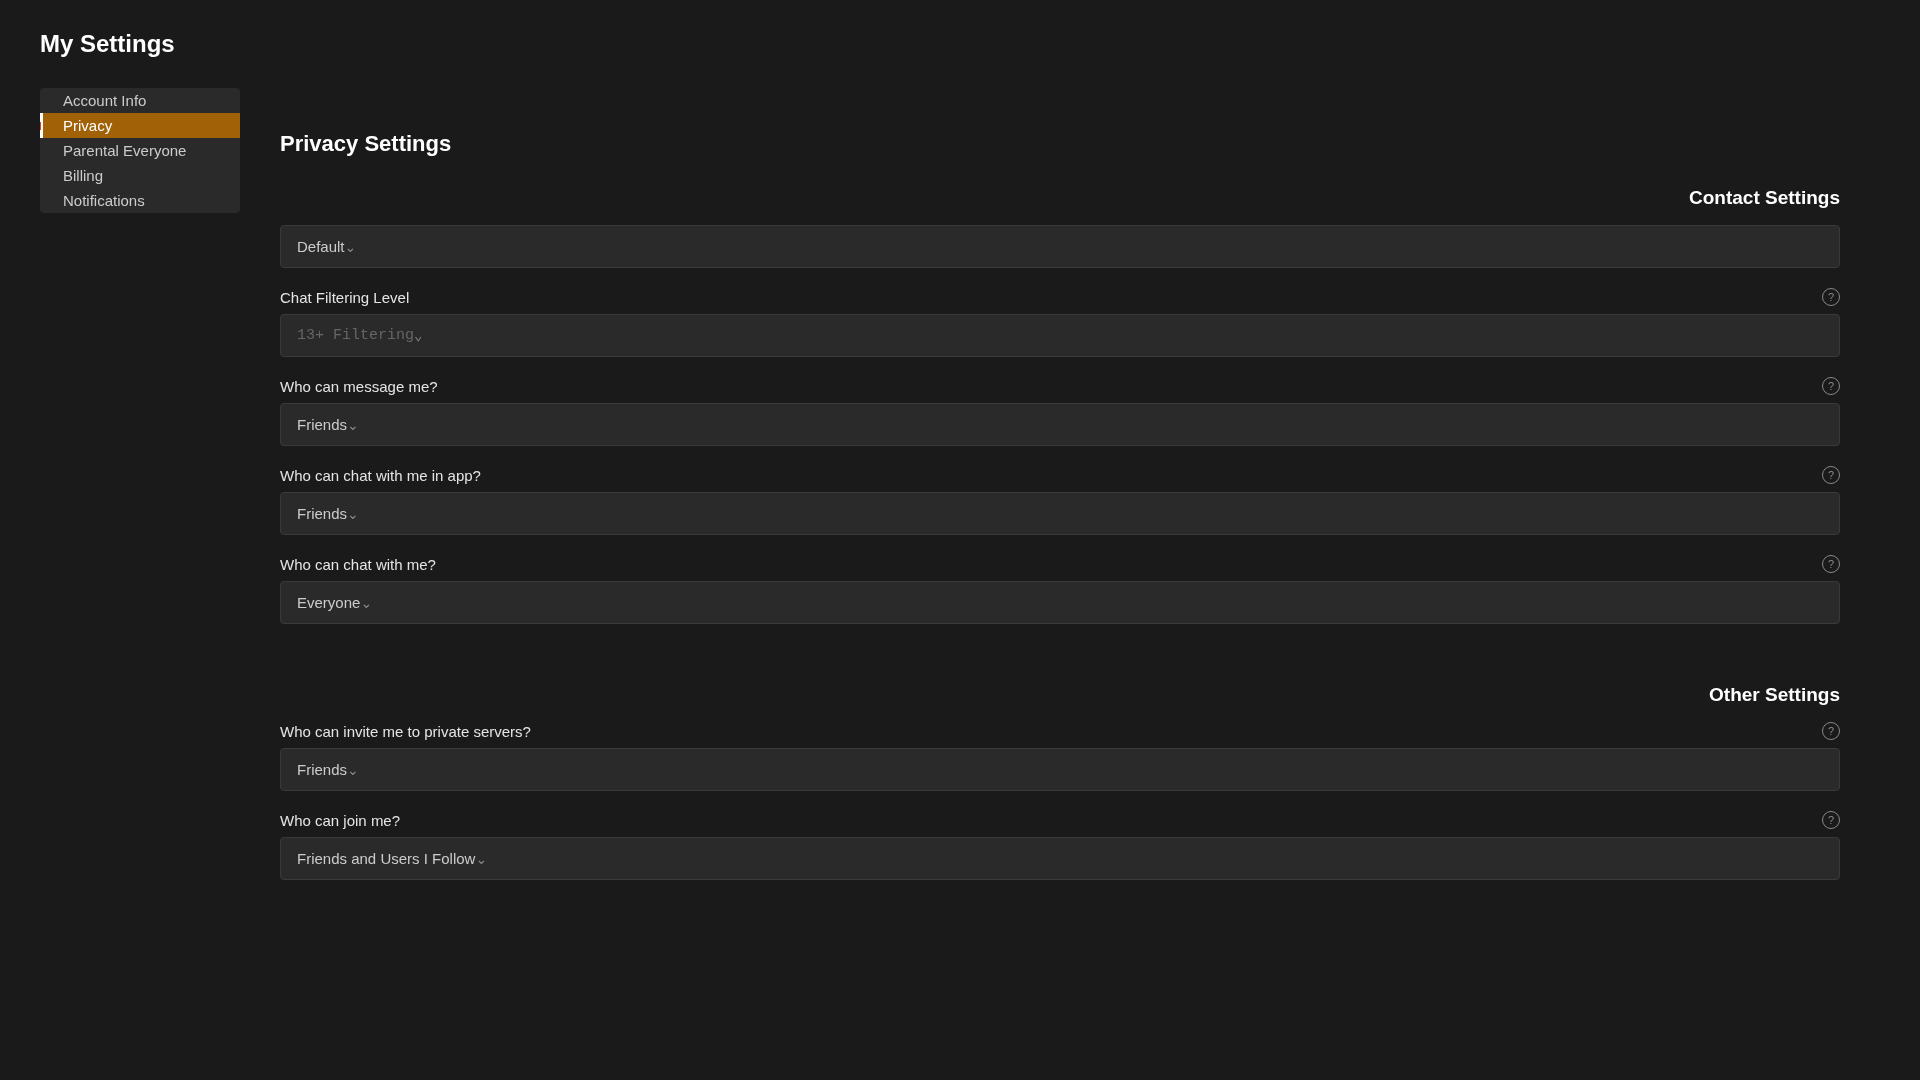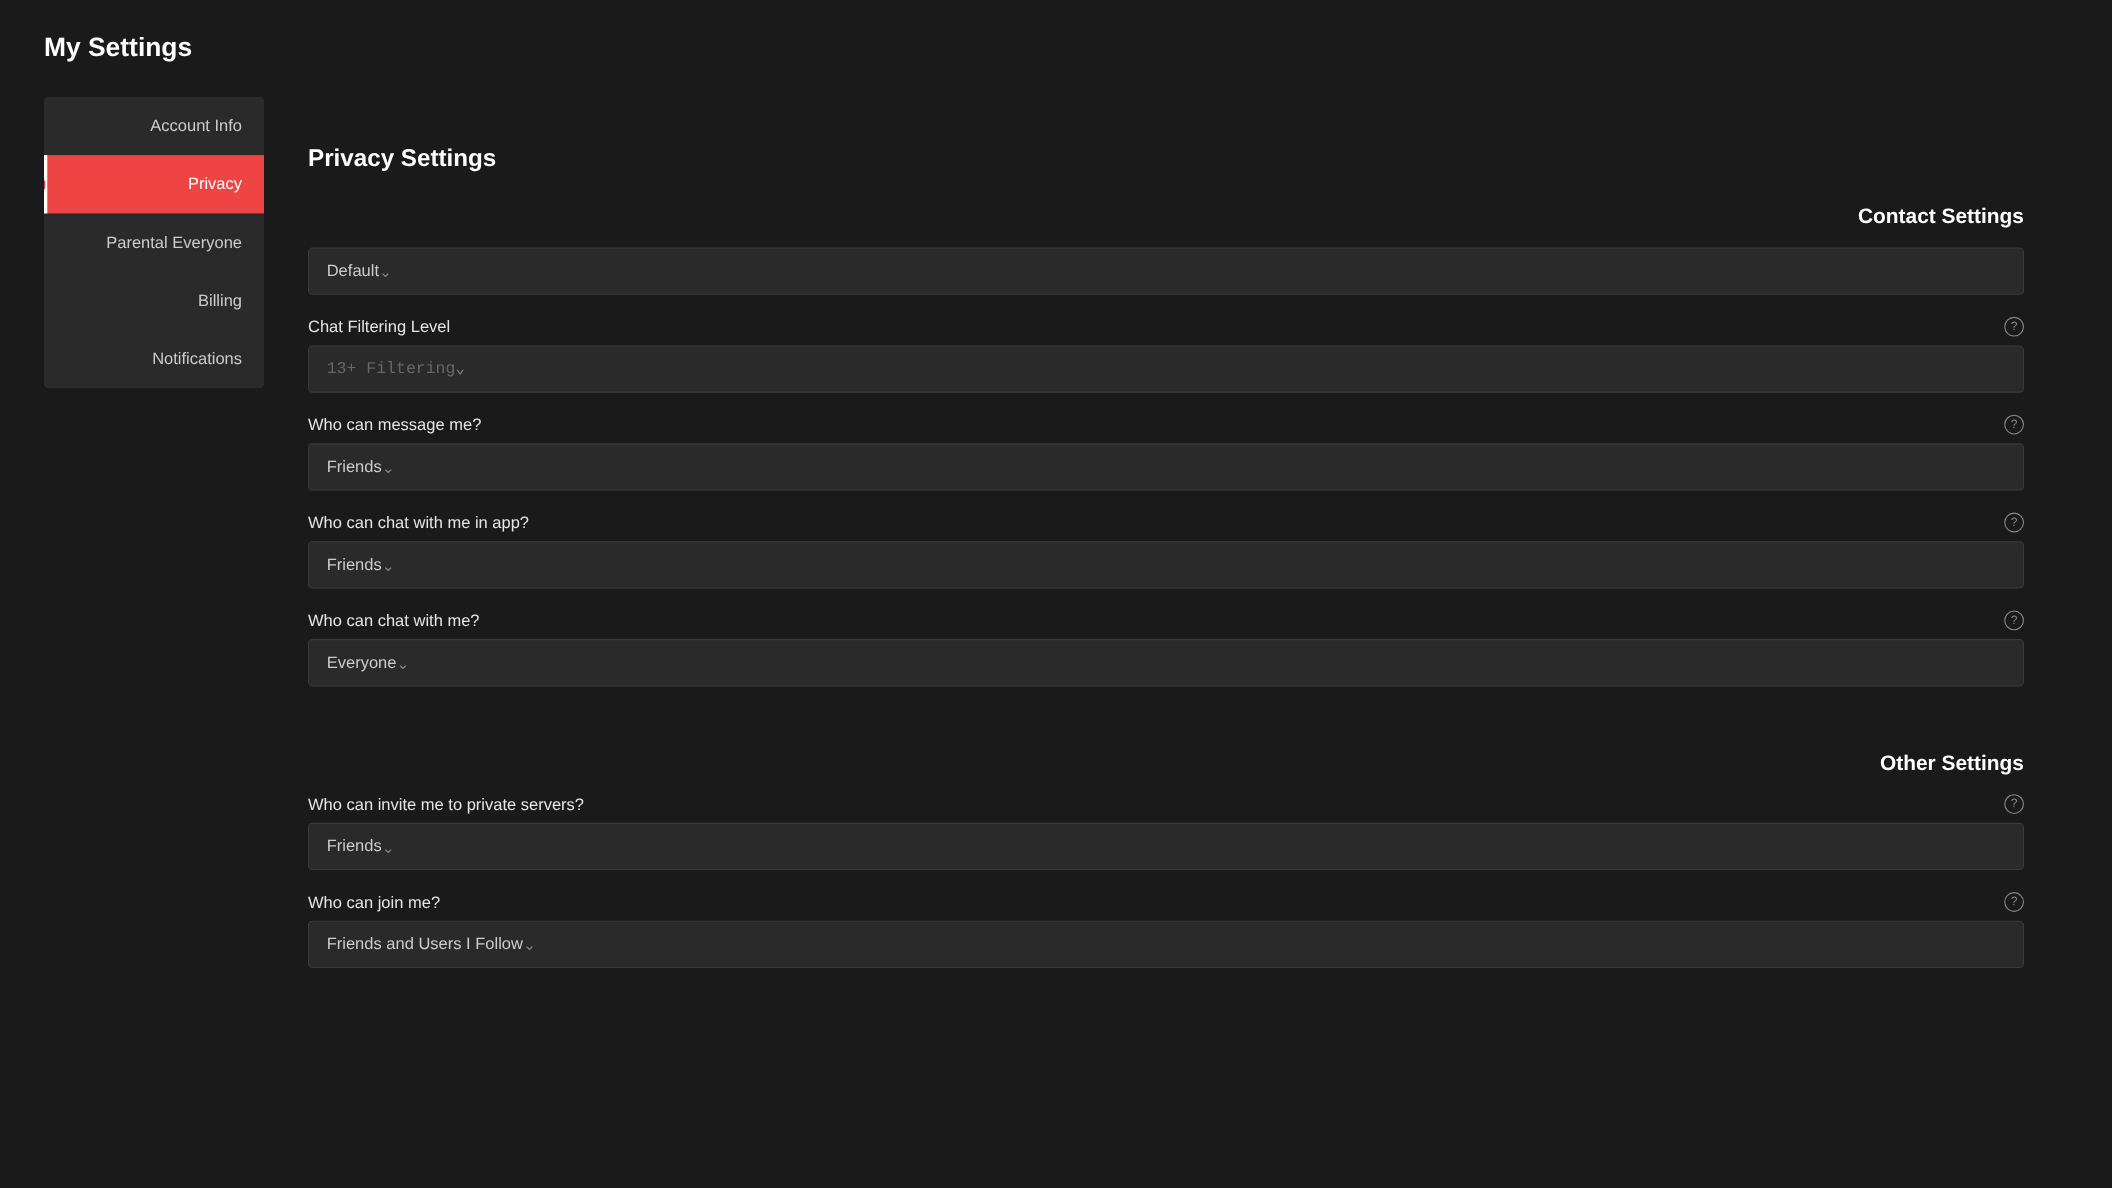--- a/index.html
+++ b/index.html
@@ -37,31 +37,30 @@
     .sidebar {
       width: 200px;
       background-color: #2a2a2a;
       border-radius: 4px;
       overflow: hidden;
       flex-shrink: 0;
       height: fit-content;
     }
 
     .sidebar-item {
-      padding: 18px 20px;
+      padding: 4px 20px;
       cursor: pointer;
       color: #cccccc;
       font-size: 15px;
       border-left: 3px solid transparent;
       transition: background 0.2s;
-      text-align: right;
     }
 
     .sidebar-item.active {
-      background-color: #ef4444;
+      background-color: #a16207;
       border-left: 3px solid #ffffff;
       color: #ffffff;
     }
 
     
     .main-content {
       flex: 1;
       padding: 0 40px;
     }
 

